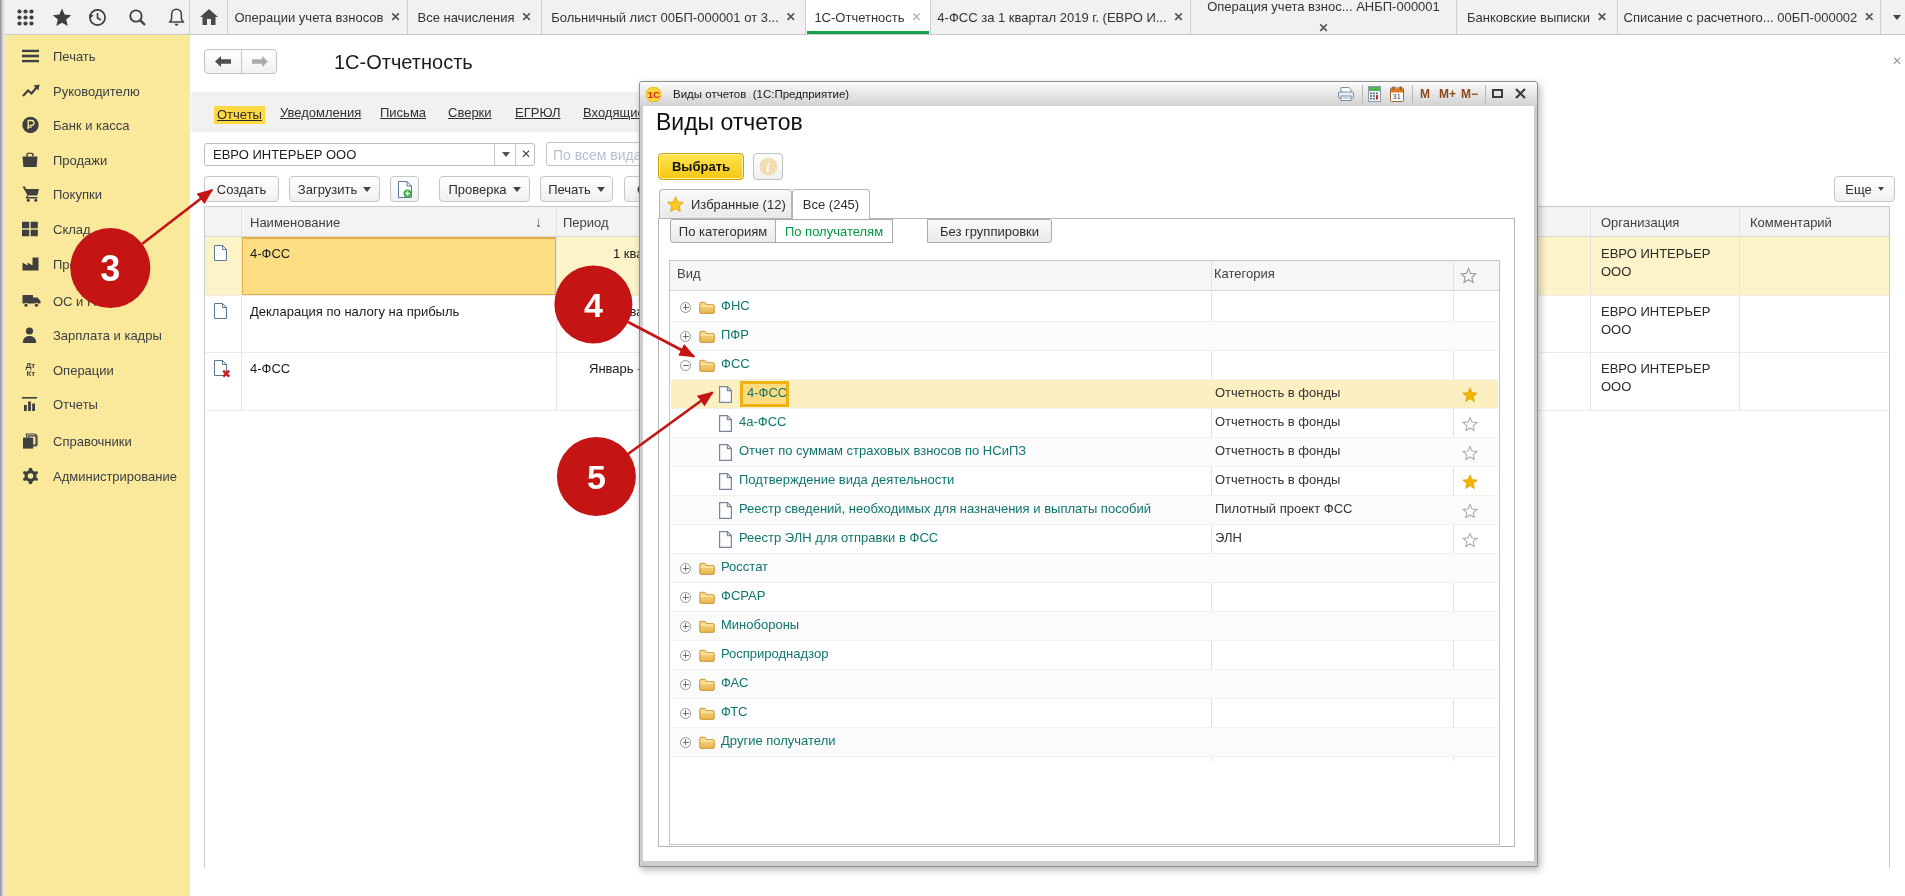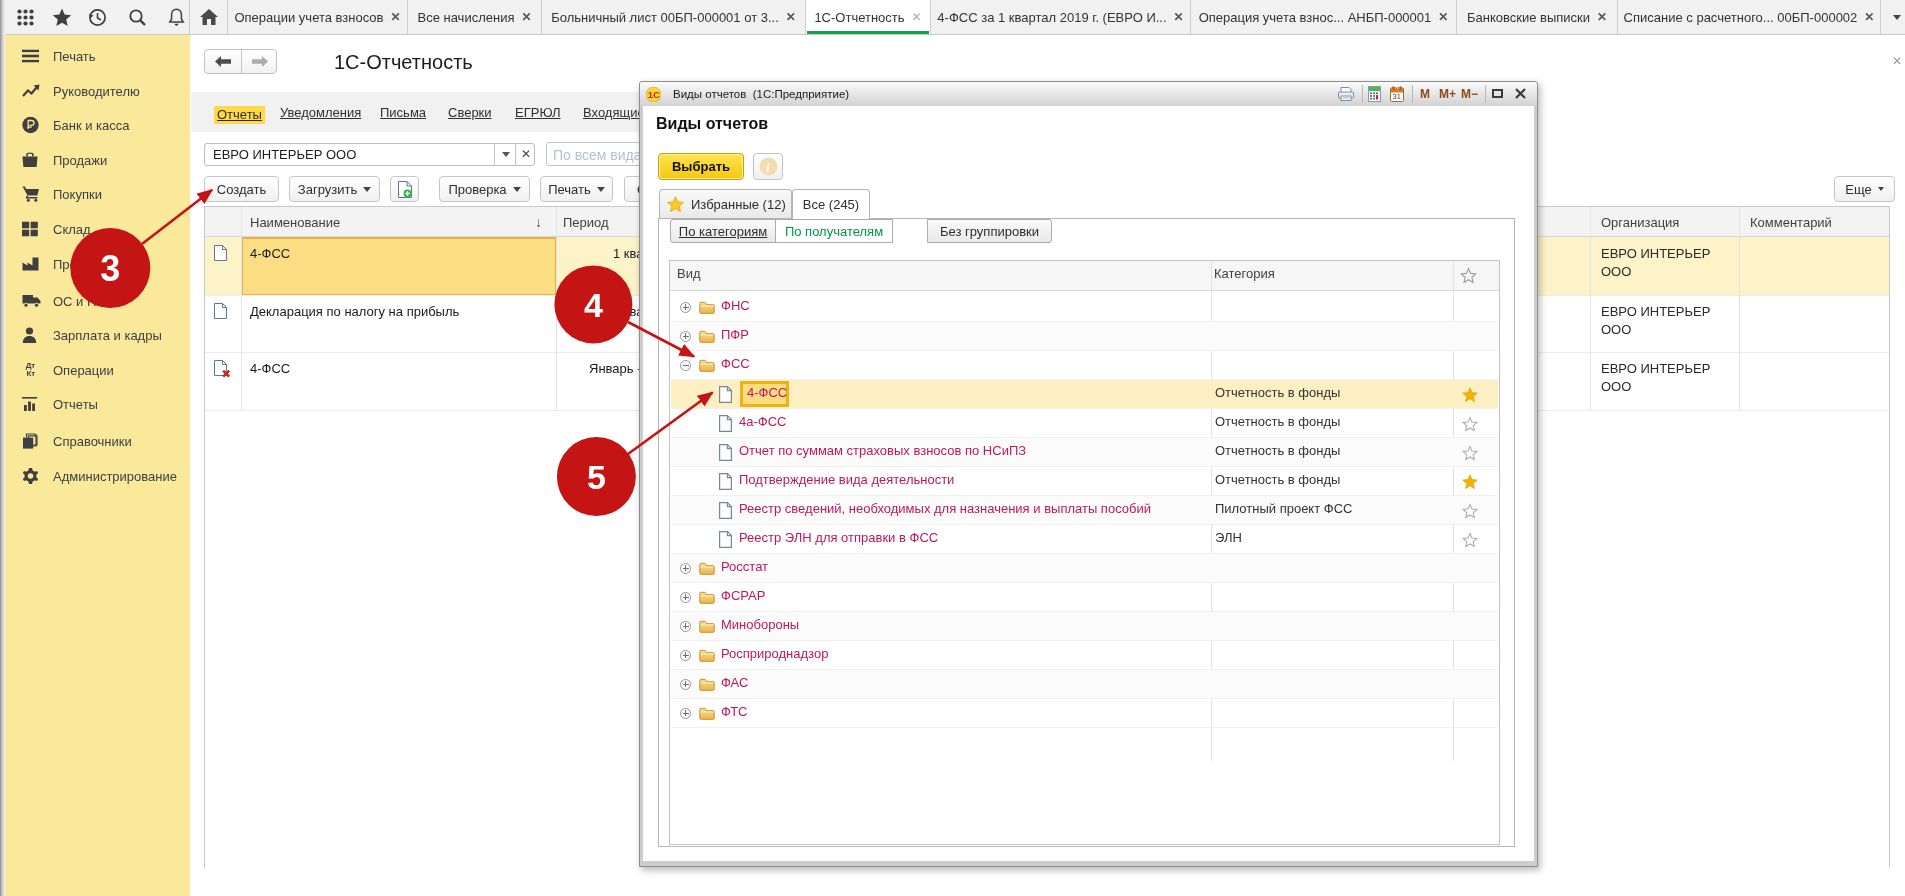--- a/index.html
+++ b/index.html
@@ -32,21 +32,21 @@
 .cellsep { position:absolute; width:1px; background:#e4e4e4; }
 .rowline { position:absolute; height:1px; background:#ececec; left:0; }
 
 
 #modal { position:absolute; left:639px; top:81px; width:899px; height:786px; border-radius:3px 3px 0 0; background:#cdcdcd; box-shadow:2px 3px 7px rgba(70,70,70,.4); border:1px solid #8e8e8e; }
 #mtitle { position:absolute; left:0; top:0; right:0; height:24px; border-radius:2px 2px 0 0; background:linear-gradient(#fbfbfb,#e8e8e8 45%,#d2d2d2); display:flex; align-items:center; }
 #mbody { position:absolute; left:3px; top:24px; right:3px; bottom:5px; background:#fff; }
 .mtab { position:absolute; top:0; height:29px; border:1px solid #b5b5b5; border-bottom:none; border-radius:4px 4px 0 0; display:flex; align-items:center; font-size:13px; color:#2e2e2e; }
 .seg { position:absolute; top:0; height:24px; border:1px solid #ababab; background:linear-gradient(#fafafa,#e9e9e9); display:flex; align-items:center; justify-content:center; font-size:13px; color:#2e2e2e; }
 .trow { position:absolute; left:1px; right:1px; height:29px; }
-.trow .lbl { position:absolute; top:50%; transform:translateY(-50%); margin-top:-2px; font-size:13px; color:#be185d; white-space:nowrap; }
+.trow .lbl { position:absolute; top:50%; transform:translateY(-50%); margin-top:-2px; font-size:13px; color:#0f766e; white-space:nowrap; }
 .trow .cat { position:absolute; left:544px; top:50%; transform:translateY(-50%); margin-top:-2px; font-size:13px; color:#333; white-space:nowrap; }
 
 
 #overlay { position:absolute; left:0; top:0; width:1905px; height:896px; pointer-events:none; z-index:50; }
 </style>
 </head>
 <body>
 <div id="gscroll"></div>
 <svg width="0" height="0" style="position:absolute;">
     <defs>
@@ -118,21 +118,21 @@
     </div>
   <div class="tab active" style="left:806px; width:125px;">
       <span>1С-Отчетность</span>
       <span class="x">✕</span>
       <span class="green"></span>
     </div>
   <div class="tab" style="left:931px; width:260px;">
       <span>4-ФСС за 1 квартал 2019 г. (ЕВРО И...</span>
       <span class="x">✕</span>
     </div>
-  <div class="tab" style="left:1191px; width:266px;">
+  <div class="tab" style="left:1191px; width:266px;flex-direction:column;">
       <span>Операция учета взнос... АНБП-000001</span>
       <span class="x">✕</span>
     </div>
   <div class="tab" style="left:1457px; width:161px;">
       <span>Банковские выписки</span>
       <span class="x">✕</span>
     </div>
   <div class="tab" style="left:1618px; width:263px;">
       <span>Списание с расчетного... 00БП-000002</span>
       <span class="x">✕</span>
@@ -390,38 +390,38 @@
     <span class="abs" style="left:780px; top:5px; font-size:12px; font-weight:bold; color:#8b4a1d;">M</span>
     <span class="abs" style="left:799px; top:5px; font-size:12px; font-weight:bold; color:#8b4a1d;">M+</span>
     <span class="abs" style="left:821px; top:5px; font-size:12px; font-weight:bold; color:#8b4a1d;">M−</span>
     <div class="abs" style="left:845px; top:3px; width:1px; height:18px; background:#b9b9b9;"></div>
     <div class="abs" style="left:852px; top:7px; width:11px; height:9px; border:2px solid #3c3c3c;"></div>
     <svg class="abs" style="left:875px; top:6px;" width="11" height="11" viewBox="0 0 11 11">
         <path d="M1 1 L10 10 M10 1 L1 10" stroke="#3c3c3c" stroke-width="2.2"></path>
       </svg>
   </div>
   <div id="mbody">
-    <div class="abs" style="left:13px; top:9px; font-size:16px; color:#111;font-weight:bold;">Виды отчетов</div>
+    <div class="abs" style="left:13px; top:3px; font-size:23px; color:#111;">Виды отчетов</div>
     <div class="abs" style="left:15px; top:47px; width:86px; height:27px; background:linear-gradient(#ffe44e,#f5c713); border:1px solid #caa102; border-radius:4px; box-shadow:inset 0 0 0 1px #ffef9e; display:flex; align-items:center; justify-content:center; font-weight:bold; font-size:13px; color:#111;">Выбрать</div>
     <div class="abs" style="left:110px; top:47px; width:30px; height:27px; background:linear-gradient(#fff,#f0f0f0); border:1px solid #c2c2c2; border-radius:4px; display:flex; align-items:center; justify-content:center;">
         <svg width="19" height="19" viewBox="0 0 19 19">
           <circle cx="9.5" cy="9.5" r="9" fill="#f2ddb3"></circle>
           <text x="7" y="14.5" font-size="13" font-weight="bold" font-style="italic" fill="#fff" font-family="Liberation Serif">i</text>
         </svg>
       </div>
     <div class="mtab" style="top:83px; left:16px; width:133px; background:linear-gradient(#f9f9f9,#e9e9e9); z-index:1;">
         <svg style="margin-left:7px;" width="17" height="16" viewBox="0 0 17 16">
           <path d="M8.5 0.8 L10.8 5.9 L16.4 6.4 L12.2 10.1 L13.4 15.6 L8.5 12.7 L3.6 15.6 L4.8 10.1 L0.6 6.4 L6.2 5.9 Z" fill="#fdc920" stroke="#d9a40a" stroke-width="0.8"></path>
         </svg>
         <span style="margin-left:7px;">Избранные (12)</span>
       </div>
     <div class="mtab" style="top:83px; left:149px; width:78px; background:#fff; height:30px; z-index:3; justify-content:center;">Все (245)</div>
 
     <div class="abs" style="left:15px; top:112px; width:857px; height:629px; border:1px solid #b5b5b5; background:#fff; z-index:2;">
-      <div class="seg" style="left:11px; width:106px; border-radius:3px 0 0 3px;text-decoration:underline;">По категориям</div>
+      <div class="seg" style="left:11px; width:106px; border-radius:3px 0 0 3px;">По категориям</div>
       <div class="seg" style="left:116px; width:118px; background:#fff; color:#009846; z-index:1;">По получателям</div>
       <div class="seg" style="left:233px; width:125px; border-radius:0 3px 3px 0;margin-left:35px;">Без группировки</div>
 
       <div class="abs" style="left:10px; top:41px; width:831px; height:585px; border:1px solid #c3c3c3; overflow:hidden;">
         <div class="abs" style="left:0; top:0; width:829px; height:30px; background:#f6f6f6; border-bottom:1px solid #d7d7d7;"></div>
         <span class="abs" style="left:7px; top:5px; color:#3f3f3f;">Вид</span>
         <span class="abs" style="left:544px; top:5px; color:#3f3f3f;">Категория</span>
         <svg class="abs" style="left:790px; top:6px;" width="17" height="17" viewBox="0 0 17 17">
             <path d="M8.5 1.6 L10.6 6.4 L15.8 6.9 L11.9 10.3 L13 15.4 L8.5 12.7 L4 15.4 L5.1 10.3 L1.2 6.9 L6.4 6.4 Z" fill="none" stroke="#9a9a9a" stroke-width="1.1"></path>
           </svg>
@@ -575,20 +575,30 @@
         </div>
         <div class="trow" style="top:437.5px; border-bottom:1px solid #f0f0f0;">
         <span class="abs" style="left:9px; top:9px; width:11px; height:11px; border:1px solid #969696; border-radius:50%; background:#fdfdfd;"></span>
             <span class="abs" style="left:11.5px; top:14px; width:6px; height:1px; background:#6e6e6e;"></span>
             <span class="abs" style="left:14px; top:11.5px; width:1px; height:6px; background:#6e6e6e;"></span>
         <svg class="abs" style="left:28px; top:8px;" width="16" height="13" viewBox="0 0 16 13">
               <path d="M0.8 11.3 L0.8 2.3 Q0.8 1.3 1.8 1.3 L5.6 1.3 Q6.4 1.3 6.7 2 L7.5 3.7 L14.2 3.7 Q15.2 3.7 15.2 4.7 L15.2 11.3 Q15.2 12.3 14.2 12.3 L1.8 12.3 Q0.8 12.3 0.8 11.3 Z" fill="url(#fgrad)" stroke="#c8922c" stroke-width="1"></path>
               <path d="M1.6 5 L14.4 5" stroke="#fcecb5" stroke-width="1.2"></path>
             </svg>
         <span class="lbl" style="left:50px;">ФТС</span>
+        </div>
+        <div class="trow" style="top:466.5px; border-bottom:1px solid #f0f0f0; background:#fbfbfb;">
+        <span class="abs" style="left:9px; top:9px; width:11px; height:11px; border:1px solid #969696; border-radius:50%; background:#fdfdfd;"></span>
+            <span class="abs" style="left:11.5px; top:14px; width:6px; height:1px; background:#6e6e6e;"></span>
+            <span class="abs" style="left:14px; top:11.5px; width:1px; height:6px; background:#6e6e6e;"></span>
+        <svg class="abs" style="left:28px; top:8px;" width="16" height="13" viewBox="0 0 16 13">
+              <path d="M0.8 11.3 L0.8 2.3 Q0.8 1.3 1.8 1.3 L5.6 1.3 Q6.4 1.3 6.7 2 L7.5 3.7 L14.2 3.7 Q15.2 3.7 15.2 4.7 L15.2 11.3 Q15.2 12.3 14.2 12.3 L1.8 12.3 Q0.8 12.3 0.8 11.3 Z" fill="url(#fgrad)" stroke="#c8922c" stroke-width="1"></path>
+              <path d="M1.6 5 L14.4 5" stroke="#fcecb5" stroke-width="1.2"></path>
+            </svg>
+        <span class="lbl" style="left:50px;">Другие получатели</span>
         </div>
       </div>
     </div>
   </div>
 </div>
 
 <svg id="overlay" viewBox="0 0 1905 896">
   <defs>
     <marker id="ah" markerWidth="6.2" markerHeight="5" refX="5.6" refY="2.5" orient="auto">
       <path d="M0,0 L6.2,2.5 L0,5 Z" fill="#c41414"></path>

